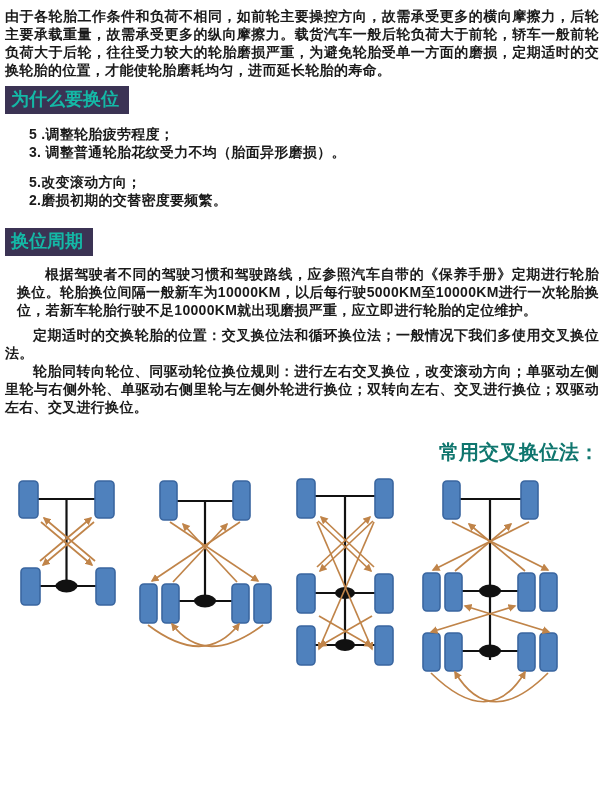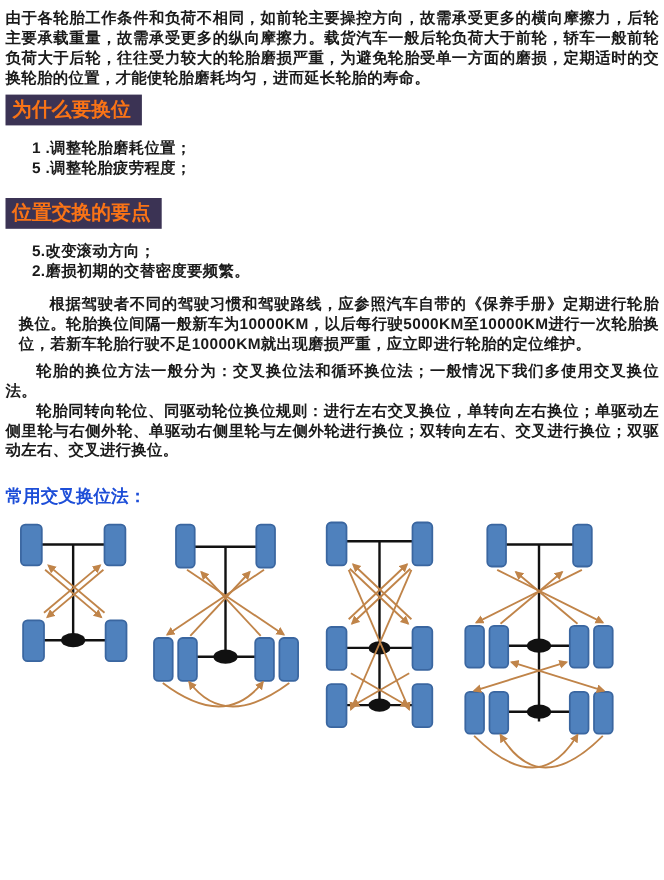--- a/index.html
+++ b/index.html
@@ -15,36 +15,36 @@
   .content{padding:5px 5px 0 5px;}
   .body{
     font-size:14px;line-height:18px;margin:0;
     letter-spacing:0.3px;
     text-align:justify;
   }
   .intro{margin-top:2px;}
   .indent{text-indent:2em;}
   .hdr{
     display:inline-block;
-    background:#3b3354;color:#f97316;
+    background:#3b3354;color:#14b8a6;
     font-size:18px;font-weight:bold;
     padding:2px 10px 4px 6px;
     margin:7px 0 0 0;
     line-height:22px;
   }
   .hdr-row{line-height:0;}
   .list{margin:11px 0 12px 24px;}
   .list .li{font-size:14px;line-height:18px;letter-spacing:0.3px;}
   .p-block{margin-top:9px;margin-left:12px;}
   .p-tight{margin-top:7px;}
   .diagram-title{
     margin-top:23px;
-    text-align:left;
-    color:#1d4ed8;
-    font-size:16px;font-weight:bold;
+    text-align:right;
+    color:#0f766e;
+    font-size:20px;font-weight:bold;
   }
   .figures{
     position:relative;
     width:604px;height:252px;
     margin-top:10px;
   }
   .fig{position:absolute;top:0;}
   .fig1{left:15px;top:2px;}
   .fig2{left:137px;}
   .fig3{left:293px;}
@@ -54,34 +54,34 @@
 </head>
 <body>
 
 <div class="page">
   <div class="content">
 
     <p class="body intro">由于各轮胎工作条件和负荷不相同，如前轮主要操控方向，故需承受更多的横向摩擦力，后轮主要承载重量，故需承受更多的纵向摩擦力。载货汽车一般后轮负荷大于前轮，轿车一般前轮负荷大于后轮，往往受力较大的轮胎磨损严重，为避免轮胎受单一方面的磨损，定期适时的交换轮胎的位置，才能使轮胎磨耗均匀，进而延长轮胎的寿命。</p>
 
     <div class="hdr-row"><div class="hdr">为什么要换位</div></div>
     <div class="list">
-      <div class="li">1 .调整轮胎磨耗位置；</div>
       <div class="li">5 .调整轮胎疲劳程度；</div>
+      <div class="li">3. 调整普通轮胎花纹受力不均（胎面异形磨损）。</div>
     </div>
 
-    <div class="hdr-row"><div class="hdr">位置交换的要点</div></div>
     <div class="list">
       <div class="li">5.改变滚动方向；</div>
       <div class="li">2.磨损初期的交替密度要频繁。</div>
     </div>
 
+    <div class="hdr-row"><div class="hdr">换位周期</div></div>
     <p class="body indent p-block">根据驾驶者不同的驾驶习惯和驾驶路线，应参照汽车自带的《保养手册》定期进行轮胎换位。轮胎换位间隔一般新车为10000KM，以后每行驶5000KM至10000KM进行一次轮胎换位，若新车轮胎行驶不足10000KM就出现磨损严重，应立即进行轮胎的定位维护。</p>
 
-    <p class="body indent p-tight">轮胎的换位方法一般分为：交叉换位法和循环换位法；一般情况下我们多使用交叉换位法。</p>
-    <p class="body indent">轮胎同转向轮位、同驱动轮位换位规则：进行左右交叉换位，单转向左右换位；单驱动左侧里轮与右侧外轮、单驱动右侧里轮与左侧外轮进行换位；双转向左右、交叉进行换位；双驱动左右、交叉进行换位。</p>
+    <p class="body indent p-tight">定期适时的交换轮胎的位置：交叉换位法和循环换位法；一般情况下我们多使用交叉换位法。</p>
+    <p class="body indent">轮胎同转向轮位、同驱动轮位换位规则：进行左右交叉换位，改变滚动方向；单驱动左侧里轮与右侧外轮、单驱动右侧里轮与左侧外轮进行换位；双转向左右、交叉进行换位；双驱动左右、交叉进行换位。</p>
 
     <div class="diagram-title">常用交叉换位法：</div>
   </div>
 
   <div class="figures">
 
     <svg width="0" height="0" style="position:absolute">
       <defs>
         <marker id="ah" markerUnits="userSpaceOnUse" markerWidth="11" markerHeight="11" refX="6.5" refY="4" orient="auto">
           <path d="M0,0 L8,4 L0,8 Z" fill="#c08449"></path>

